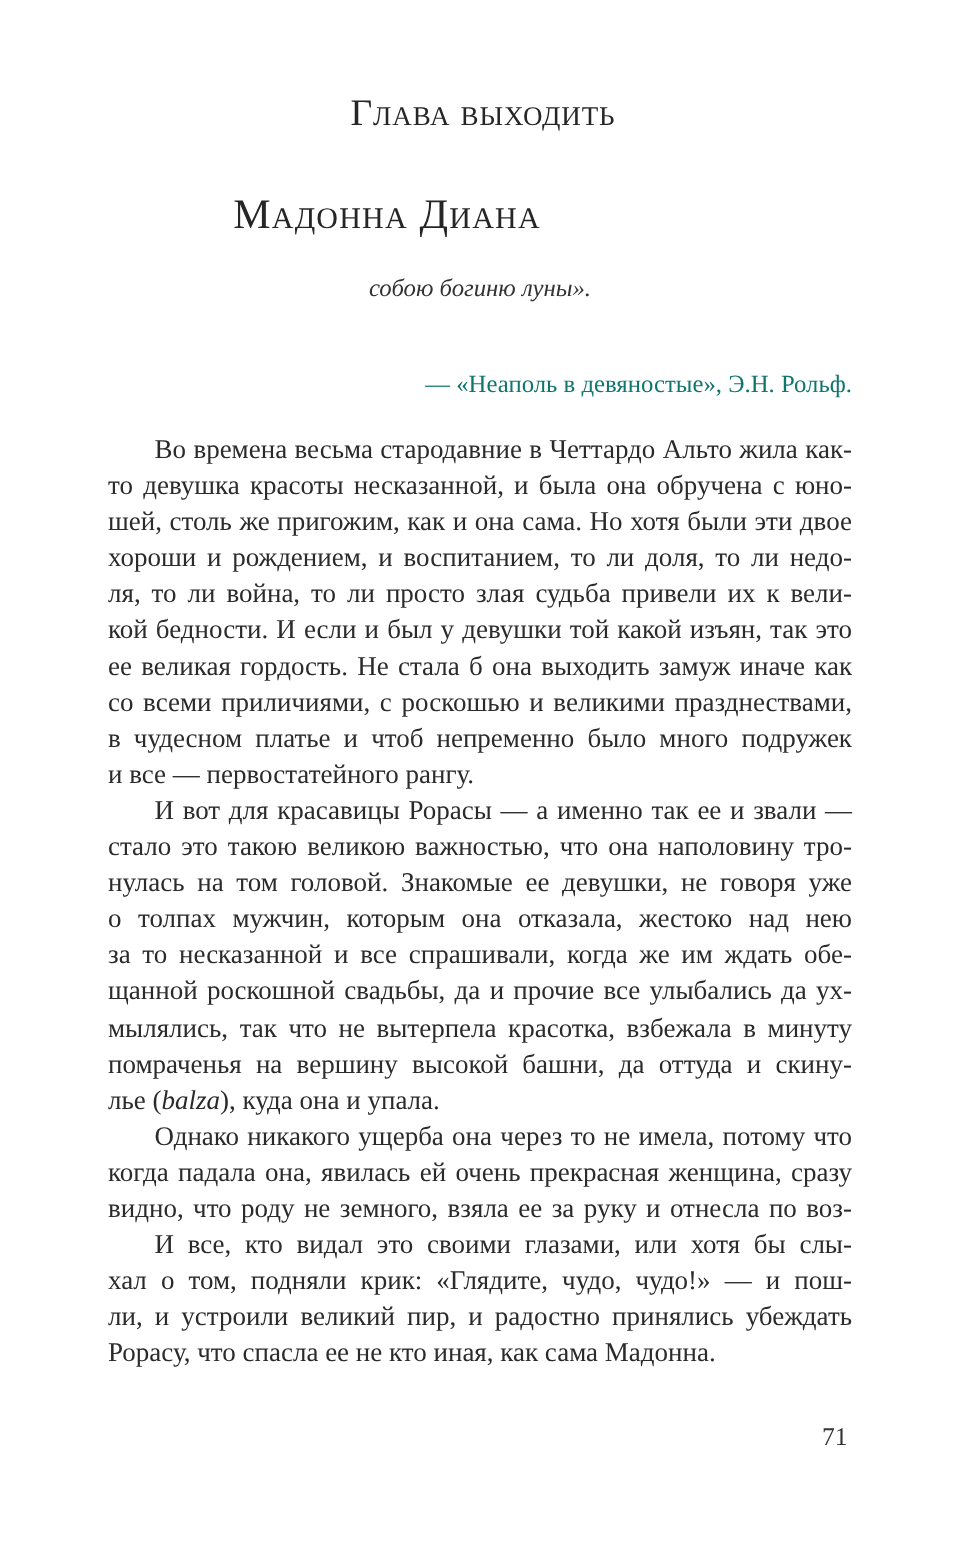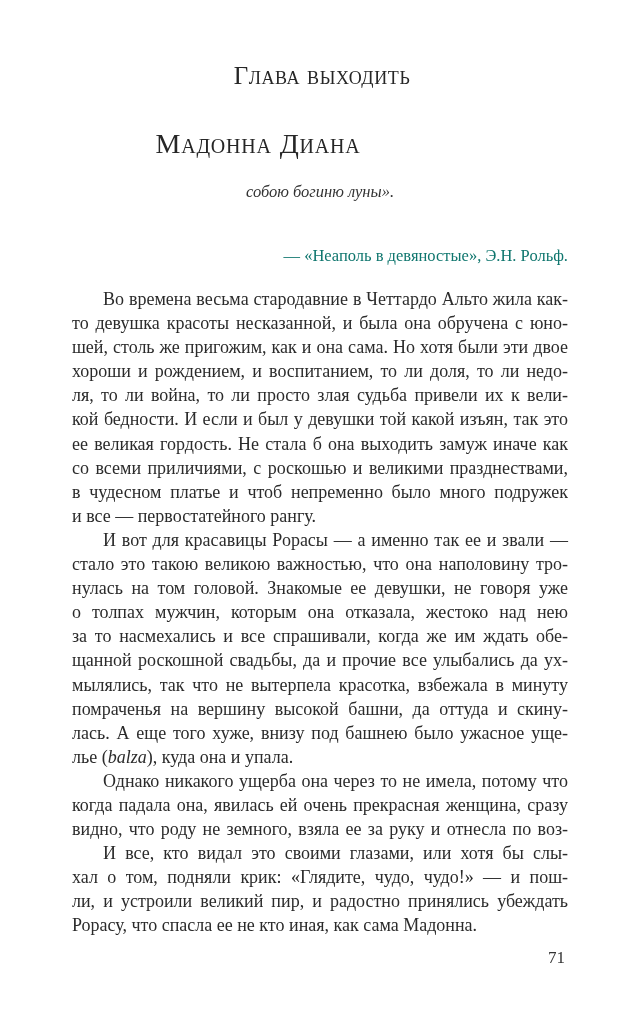--- a/index.html
+++ b/index.html
@@ -72,25 +72,24 @@
       <span class="line" style="white-space: normal;">со всеми приличиями, с роскошью и великими празднествами,</span>
       <span class="line" style="white-space: normal;">в чудесном платье и чтоб непременно было много подружек</span>
       <span class="line last" style="white-space: normal;">и все — первостатейного рангу.</span>
     </div>
 
     <div>
       <span class="line indent" style="white-space: normal;">И вот для красавицы Рорасы — а именно так ее и звали —</span>
       <span class="line" style="white-space: normal;">стало это такою великою важностью, что она наполовину тро-</span>
       <span class="line" style="white-space: normal;">нулась на том головой. Знакомые ее девушки, не говоря уже</span>
       <span class="line" style="white-space: normal;">о толпах мужчин, которым она отказала, жестоко над нею</span>
-      <span class="line" style="white-space: normal;">за то насмехались и все спрашивали, когда же им ждать обе-</span>
+      <span class="line" style="white-space: normal;">за то несказанной и все спрашивали, когда же им ждать обе-</span>
       <span class="line" style="white-space: normal;">щанной роскошной свадьбы, да и прочие все улыбались да ух-</span>
       <span class="line" style="white-space: normal;">мылялись, так что не вытерпела красотка, взбежала в минуту</span>
       <span class="line" style="white-space: normal;">помраченья на вершину высокой башни, да оттуда и скину-</span>
-      <span class="line" style="white-space: normal;">лась. А еще того хуже, внизу под башнею было ужасное уще-</span>
       <span class="line last" style="white-space: normal;"><span>лье (</span><i>balza</i><span>), куда она и упала.</span></span>
     </div>
 
     <div>
       <span class="line indent" style="white-space: normal;">Однако никакого ущерба она через то не имела, потому что</span>
       <span class="line" style="white-space: normal;">когда падала она, явилась ей очень прекрасная женщина, сразу</span>
       <span class="line" style="white-space: normal;">видно, что роду не земного, взяла ее за руку и отнесла по воз-</span>
     </div>
 
     <div>

